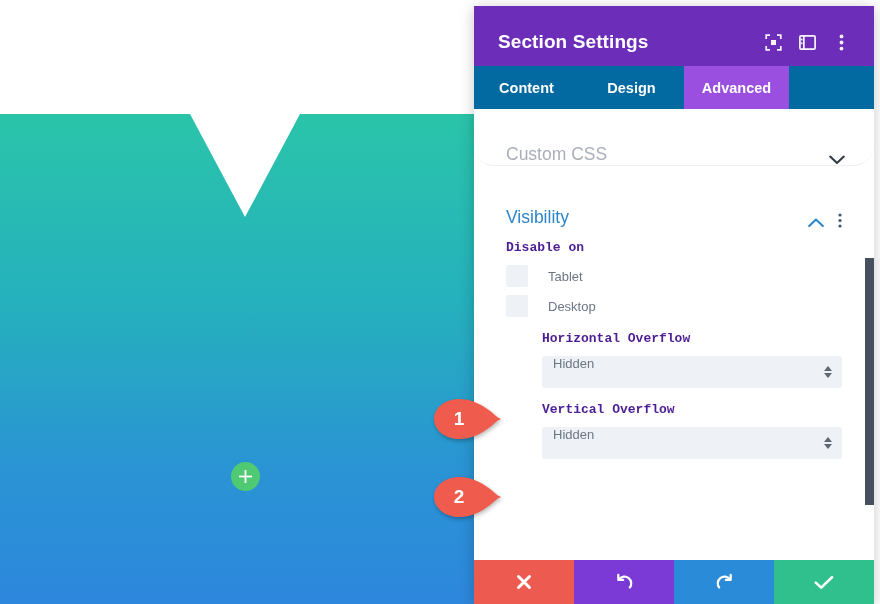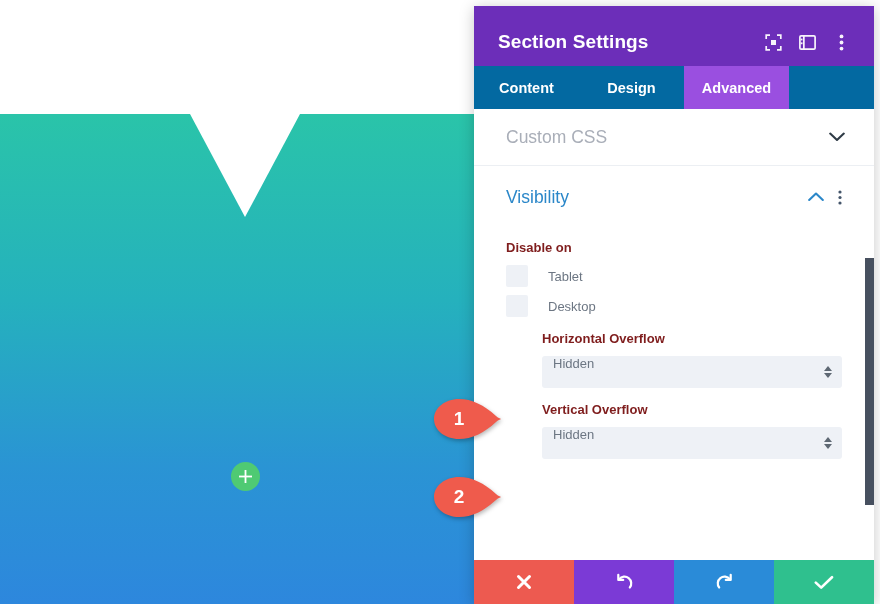--- a/index.html
+++ b/index.html
@@ -85,36 +85,38 @@
     display:flex; align-items:center; justify-content:center;
     color:#ffffff; font-size:14.5px; font-weight:bold;
     cursor:pointer;
   }
   .tab.active { background:#9a4fe0; }
   
   #modal-body {
     flex:1 1 auto; background:#ffffff; position:relative; overflow:hidden;
   }
   .toggle-row {
-    height:57px; display:flex; align-items:center;
+    height:57px; display:flex; align-items:flex-end;
     padding:0 26px 0 32px; cursor:pointer;
     border-bottom:1px solid #eceff3;
+    border-radius:21px;
   }
   .toggle-row .tg-label { flex:1; font-size:17.5px; }
   .toggle-row.closed .tg-label { color:#a9aeb8; }
   .toggle-row.open    .tg-label { color:#2b87c9; }
   .tg-icon { width:22px; display:flex; align-items:center; justify-content:center; }
   .tg-dots { width:16px; display:flex; align-items:center; justify-content:center; margin-left:5px; }
 
   .section-head { height:62px; border-bottom:none; }
 
   .fields { padding:4px 32px 0 32px; }
   .field-label {
-    font-size:13px; font-weight:bold; color:#7f1d1d;
+    font-size:13px; font-weight:bold; color:#4c1d95;
     margin:8px 0 10px 0;
+    font-family:Liberation Mono, monospace;
   }
   .check-row {
     display:flex; align-items:center; margin:0 0 8px 0; cursor:pointer;
   }
   .check-box {
     width:22px; height:22px; background:#eef1f6; border-radius:2px;
     flex:0 0 auto;
   }
   .check-label {
     margin-left:20px; font-size:13px; color:#6c7683;

